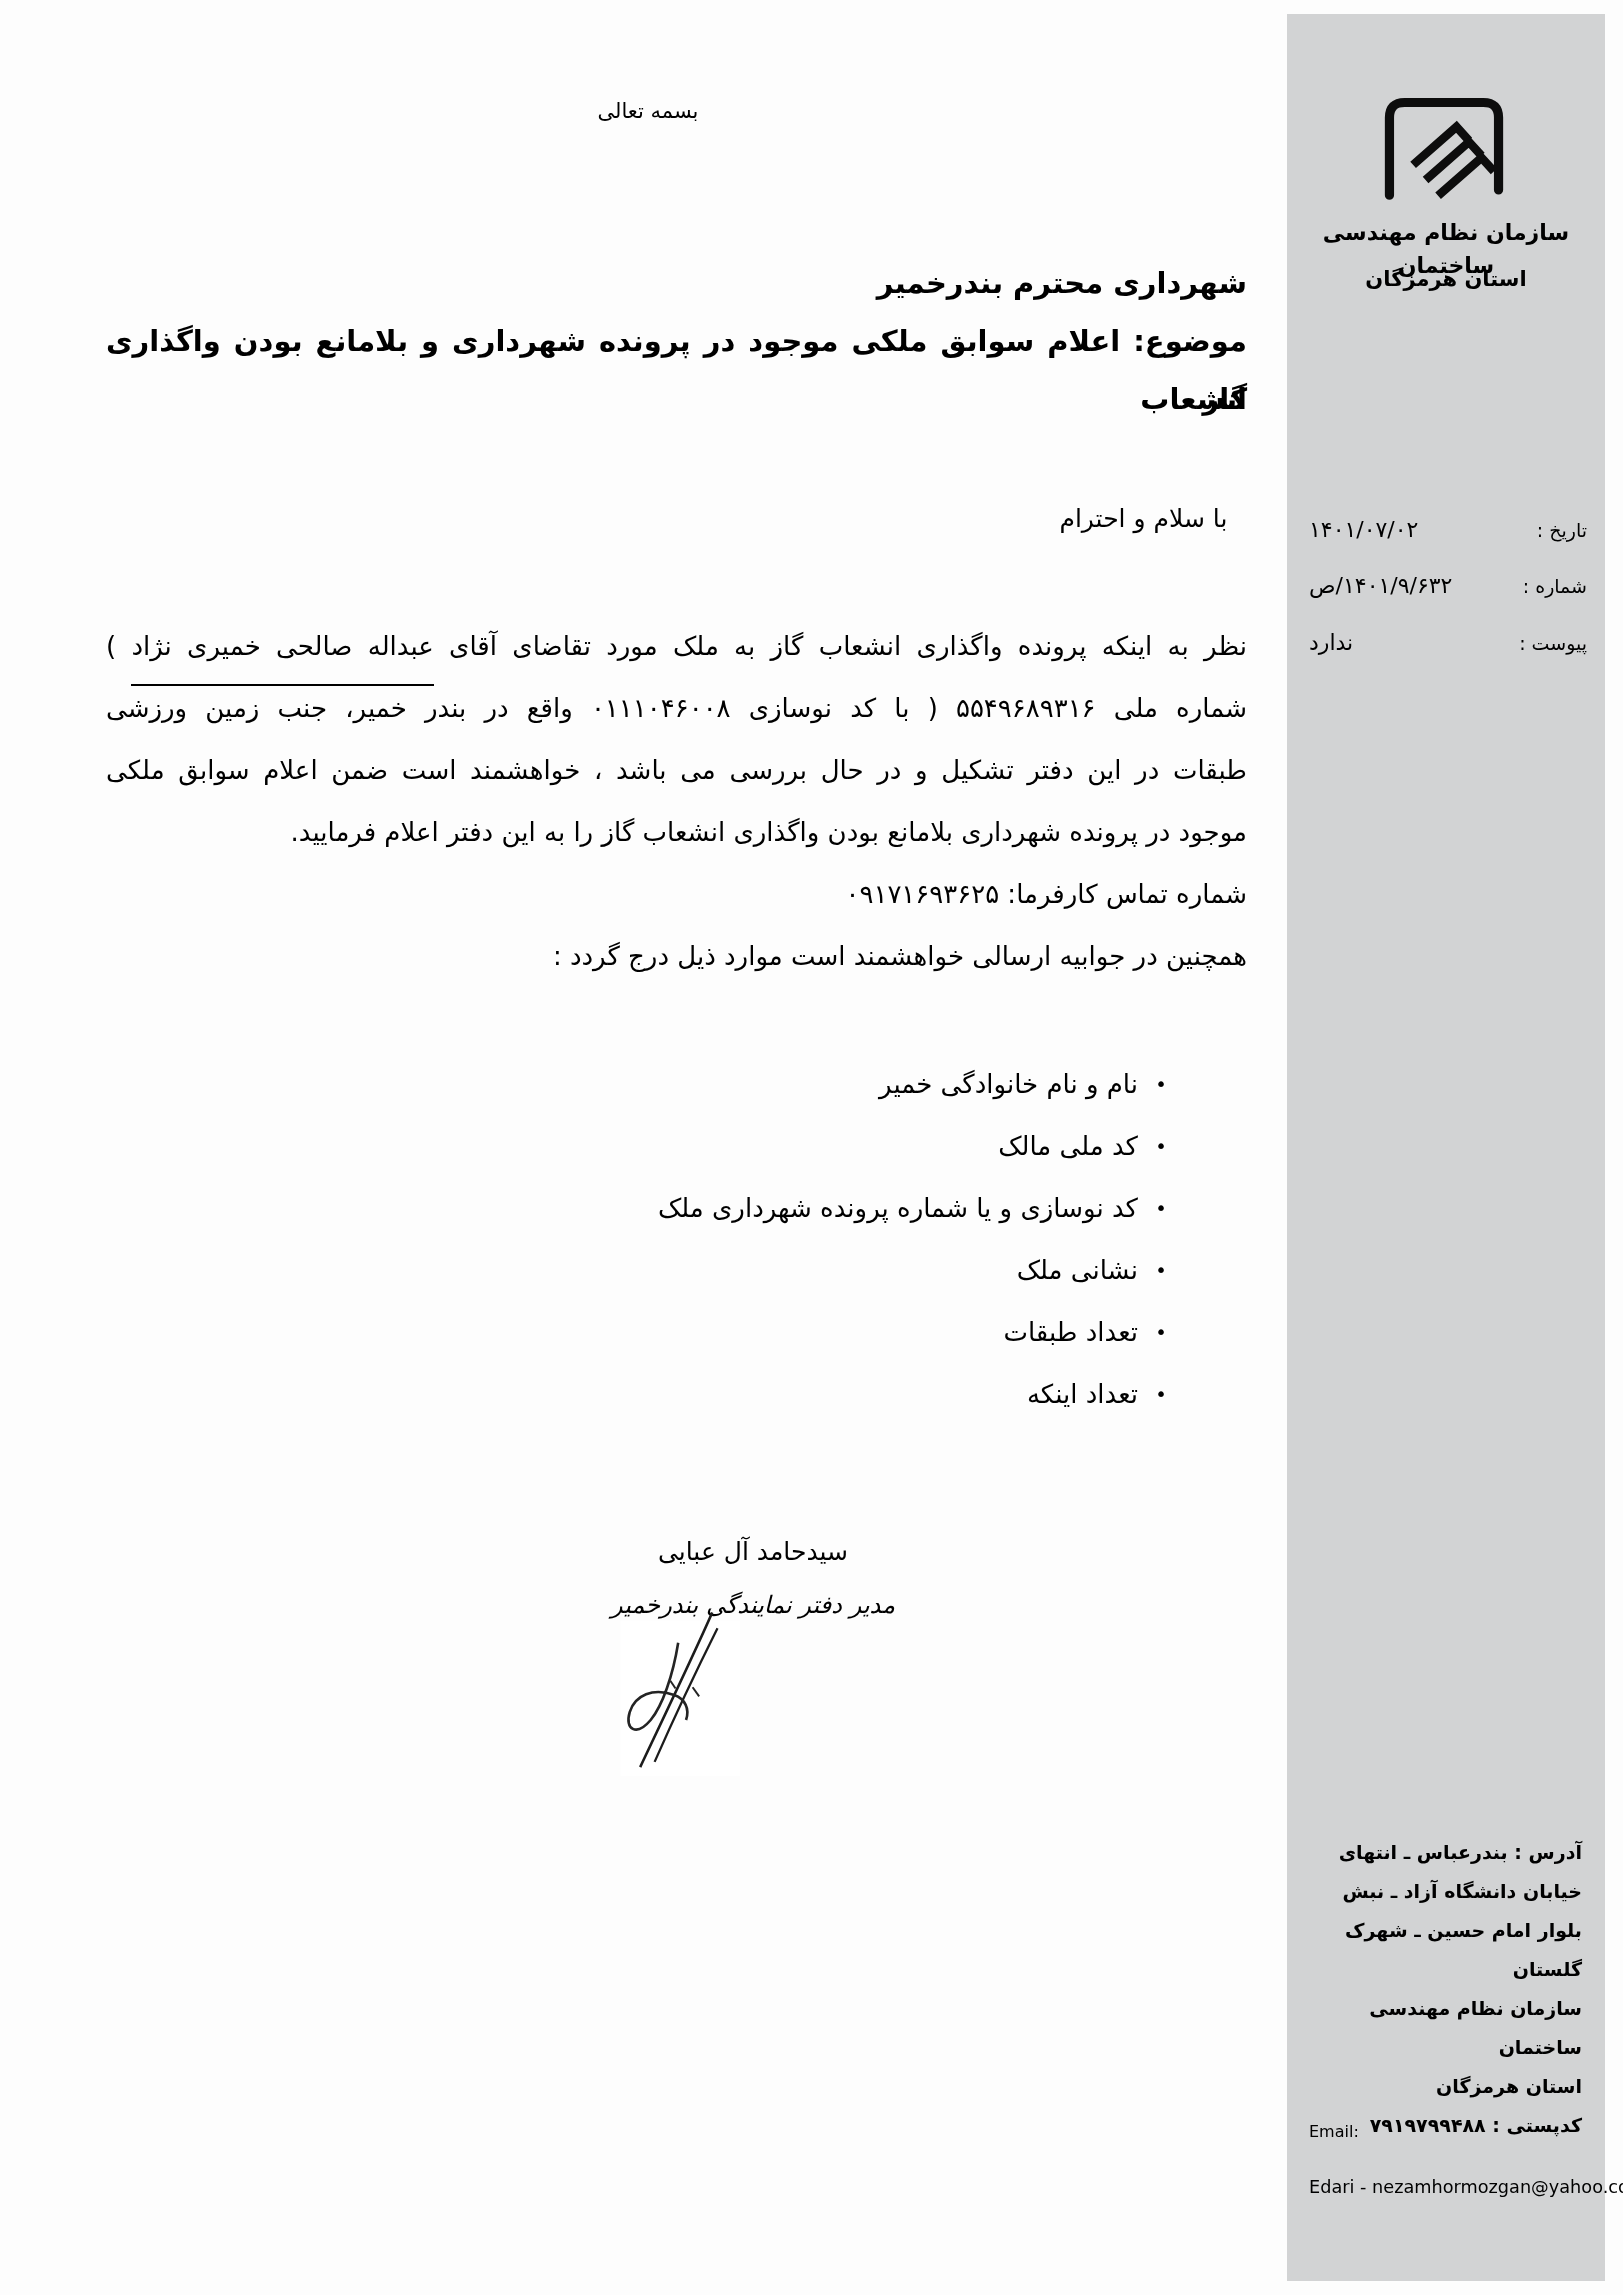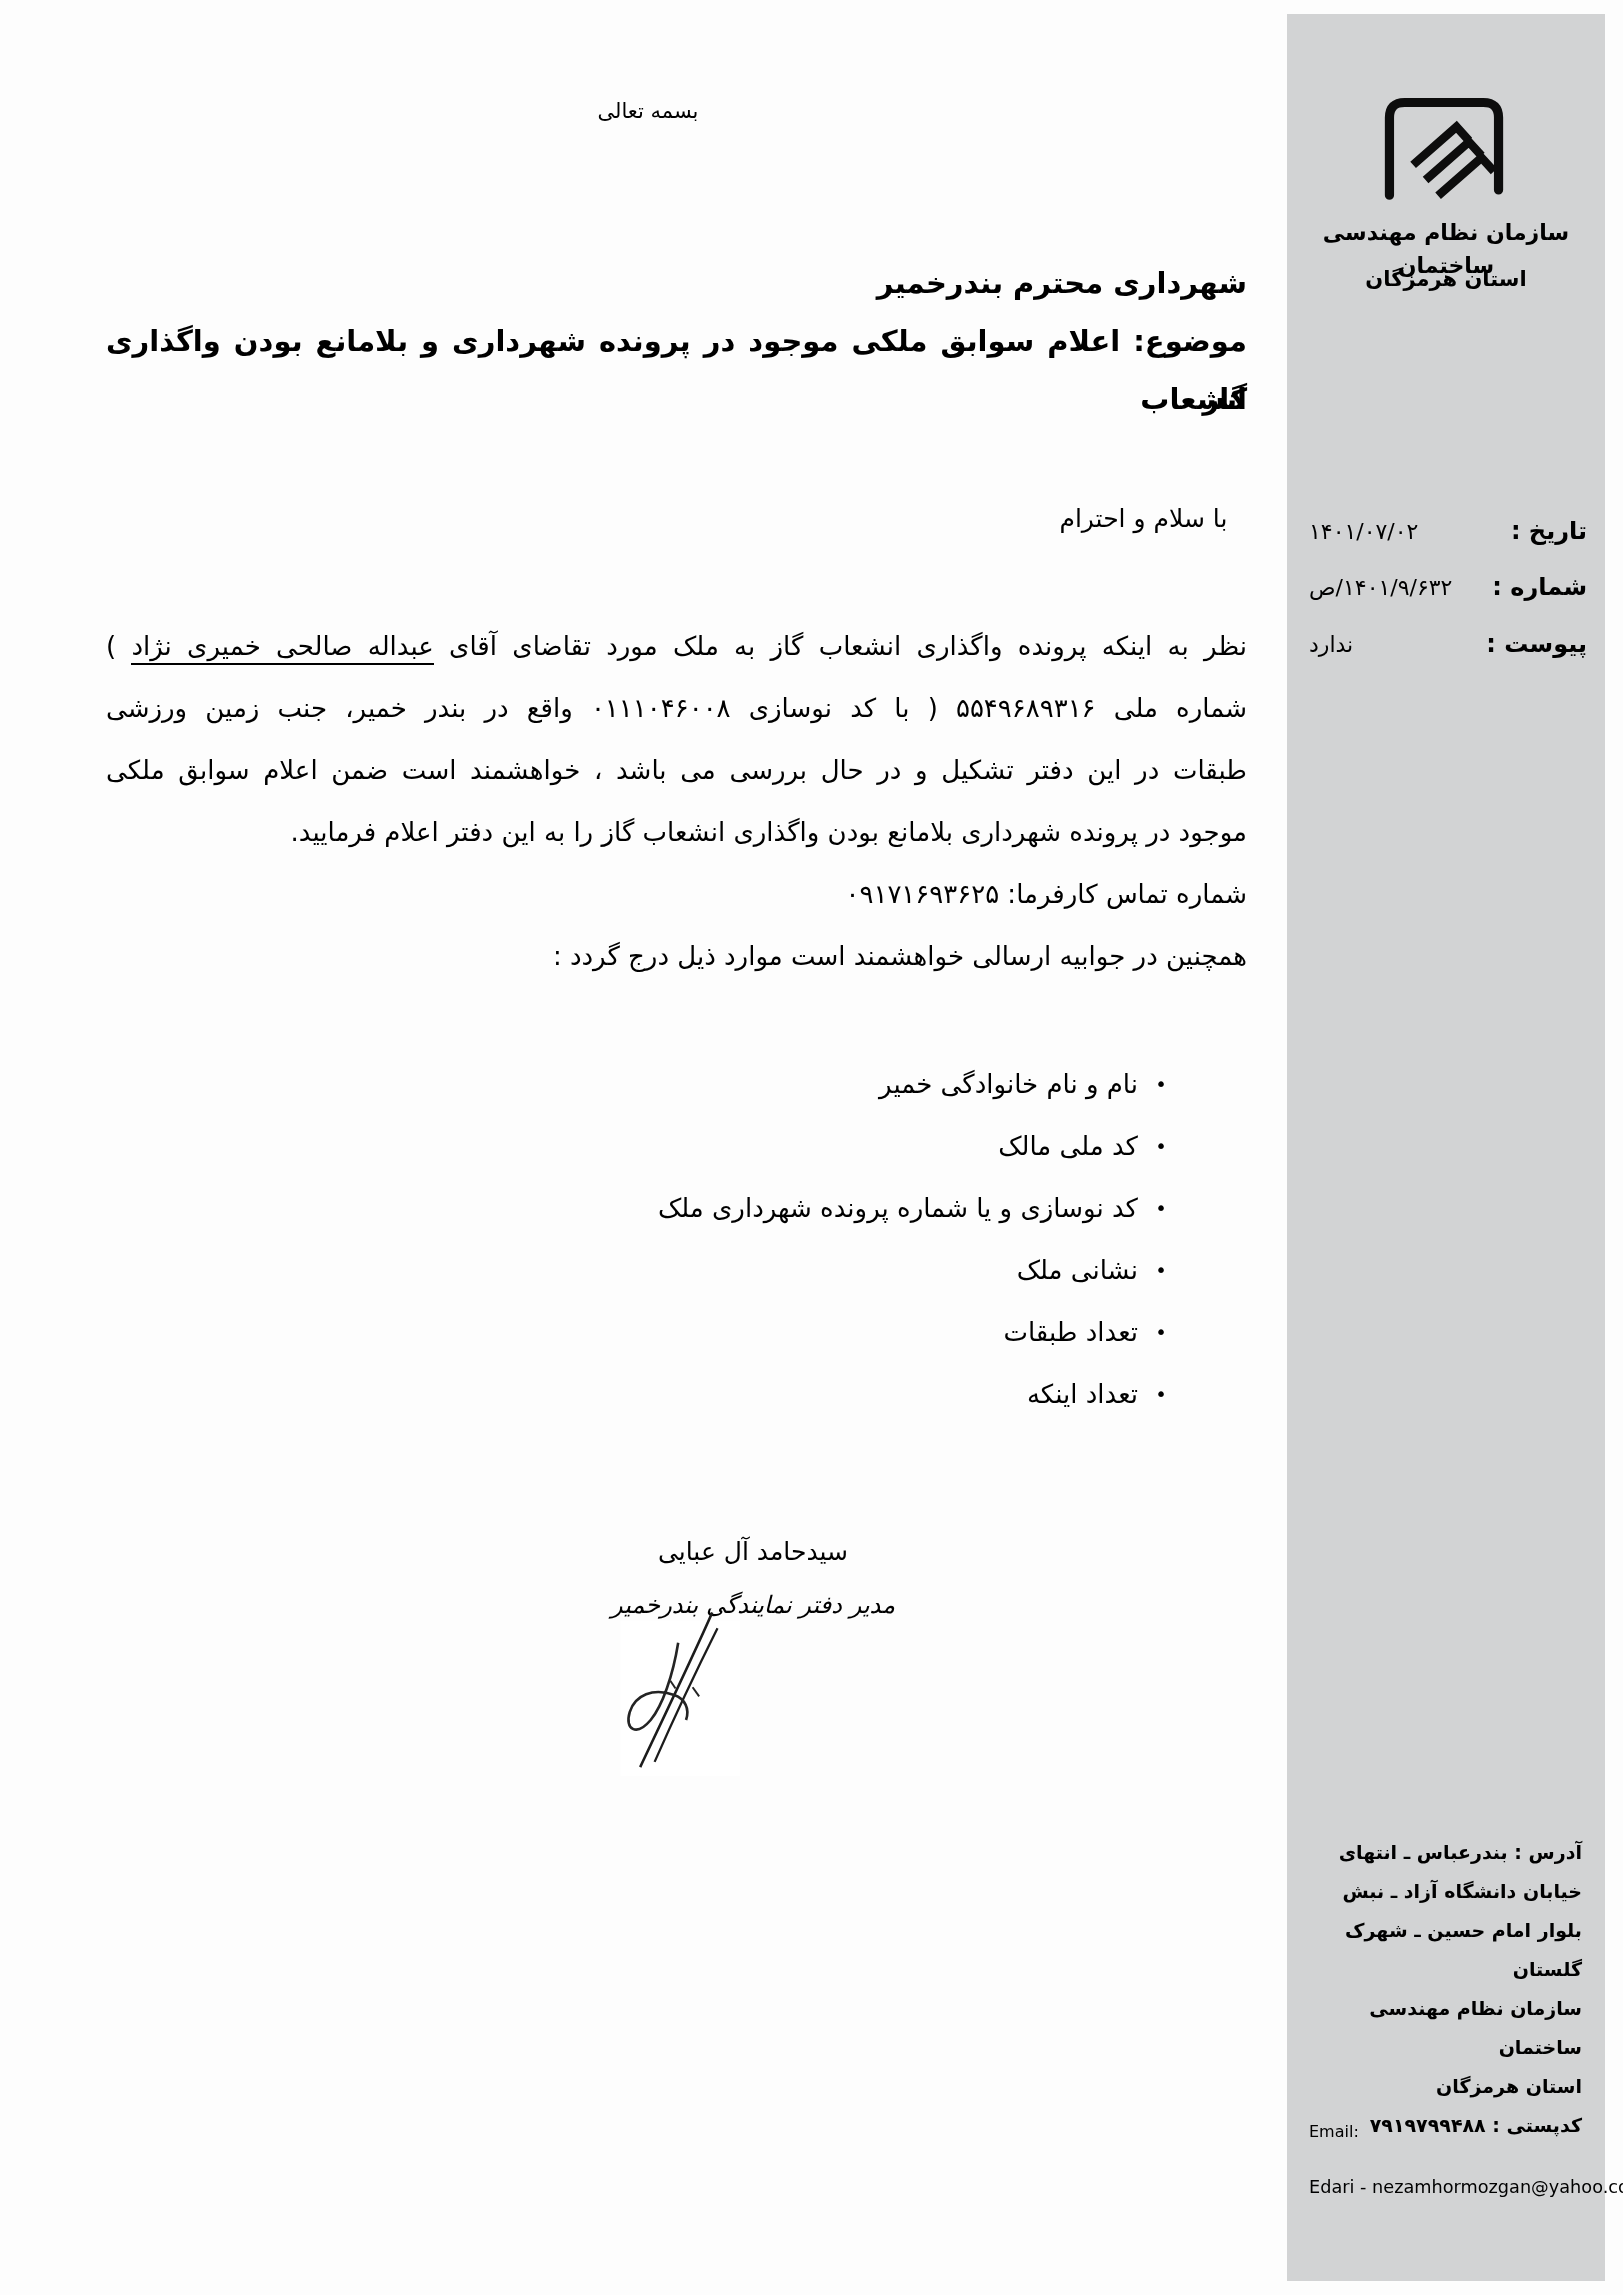--- a/index.html
+++ b/index.html
@@ -16,21 +16,21 @@
     position:absolute;left:1287px;top:14.4px;width:318px;height:2267px;
     background:#d2d3d4;
   }
   .logo{position:absolute;left:1368px;top:90px;width:152px;height:115px;}
   .org-line1{position:absolute;left:1287px;top:216px;width:318px;text-align:center;
     font-size:22px;font-weight:bold;line-height:1.5;direction:rtl;}
   .org-line2{position:absolute;left:1287px;top:264px;width:318px;text-align:center;
     font-size:21px;font-weight:bold;line-height:1.5;direction:rtl;}
   .meta-row{position:absolute;left:1309px;width:278px;display:flex;direction:rtl;
     align-items:baseline;}
-  .meta-row .label{font-size:24px;font-weight:bold;white-space:nowrap;}
+  .meta-row .label{font-size:19px;font-weight:normal;white-space:nowrap;}
   .meta-row .value{flex:1;text-align:left;font-size:22px;white-space:nowrap;}
   .meta-date{top:517px;}
   .meta-number{top:573px;}
   .meta-attachment{top:630px;}
   .address{position:absolute;left:1301px;top:1833px;width:281px;direction:rtl;
     text-align:right;font-size:19px;font-weight:bold;line-height:39px;padding-right:2.6px;}
   .email-label{position:absolute;left:1309px;top:2122px;font-size:16px;direction:ltr;}
   .email-value{position:absolute;left:1309px;top:2177px;font-size:17.7px;direction:ltr;white-space:nowrap;}
   
   .besmele{position:absolute;left:563px;top:99px;width:170px;text-align:center;
@@ -38,21 +38,21 @@
   .heading{position:absolute;left:106px;top:254px;width:1141px;direction:rtl;
     font-size:29px;font-weight:bold;line-height:58px;}
   .heading .h-line{height:58px;}
   .just{text-align:justify;text-align-last:justify;text-justify:inter-word;}
   .salutation{position:absolute;left:106px;top:499px;width:1141px;direction:rtl;
     font-size:25px;text-align:right;padding-right:0;line-height:1.6;}
   .salutation>span{display:inline-block;margin-right:19.6px;}
   .paragraph{position:absolute;left:106px;top:615px;width:1141px;direction:rtl;
     font-size:26px;line-height:62px;}
   .p-line{height:62px;}
-  .u-span{border-bottom:2px solid #000;padding-bottom:2px;}
+  .u-span{border-bottom:2px solid #000;padding-bottom:23px;}
   .bullets{position:absolute;right:439px;top:1053px;width:818px;direction:rtl;
     font-size:26px;}
   .bullet-row{display:flex;height:62px;align-items:center;}
   .bullet-row .dot{width:46px;text-align:center;font-size:19.6px;flex:0 0 46px;}
   .bullet-row .btext{white-space:nowrap;}
   .sig-block{position:absolute;left:583px;top:1532px;width:340px;text-align:center;
     direction:rtl;line-height:1.6;}
   .sig-name{font-size:25px;}
   .sig-title{font-size:24px;margin-top:14.4px;font-style:italic;}
   .sig-img{position:absolute;left:614px;top:1602px;width:131px;height:177px;}

